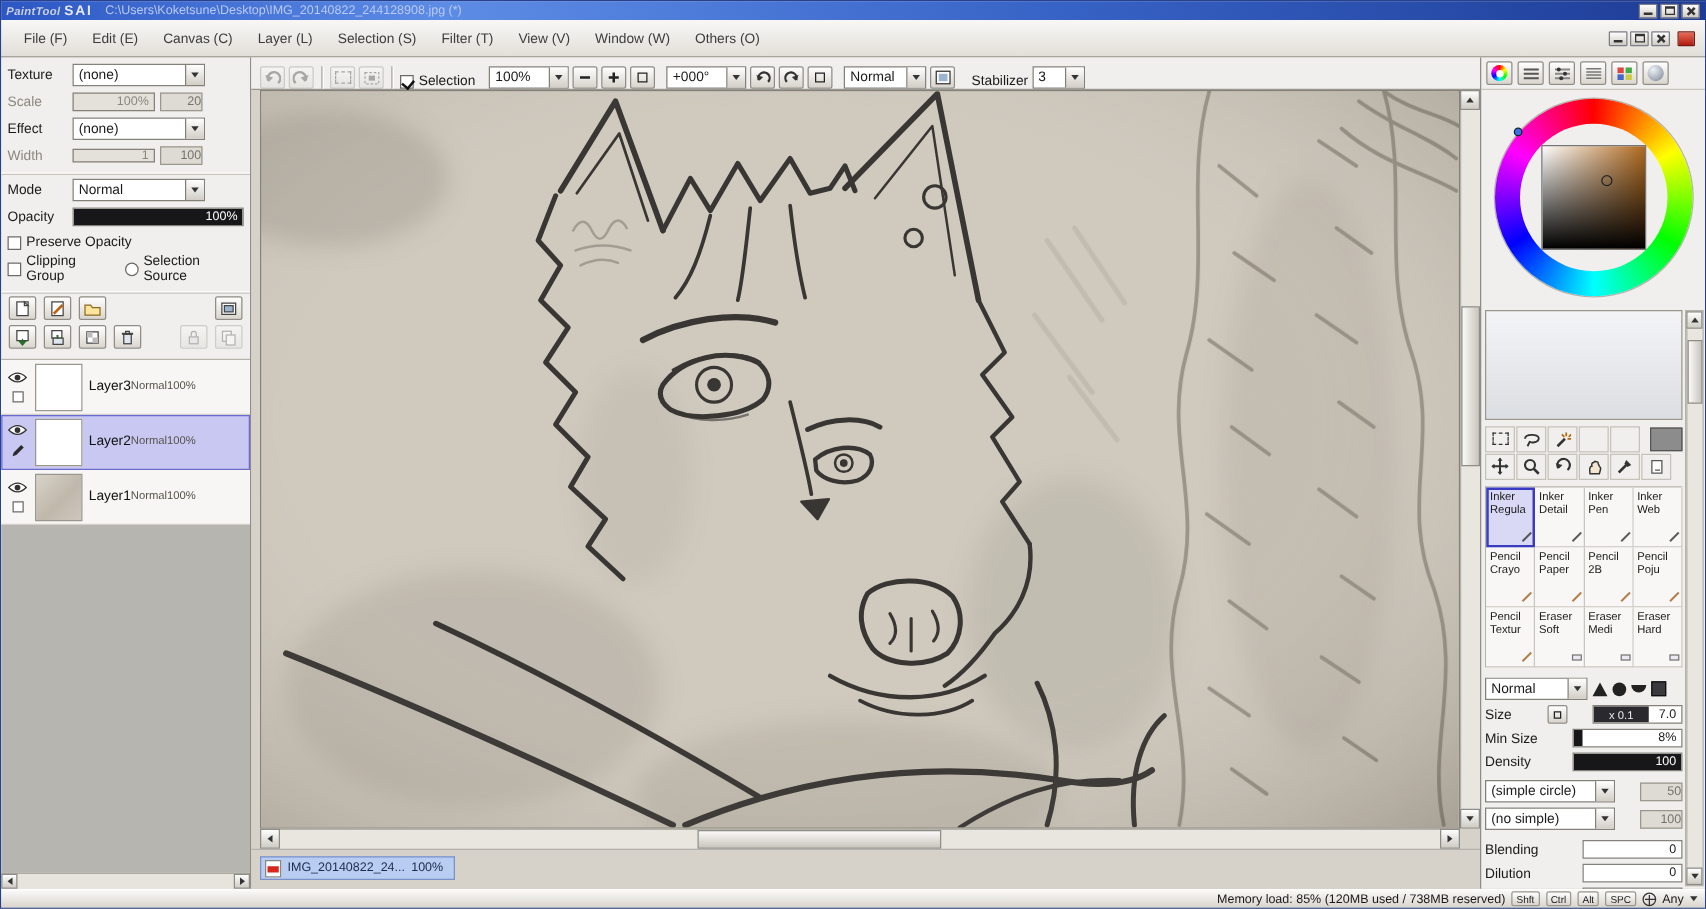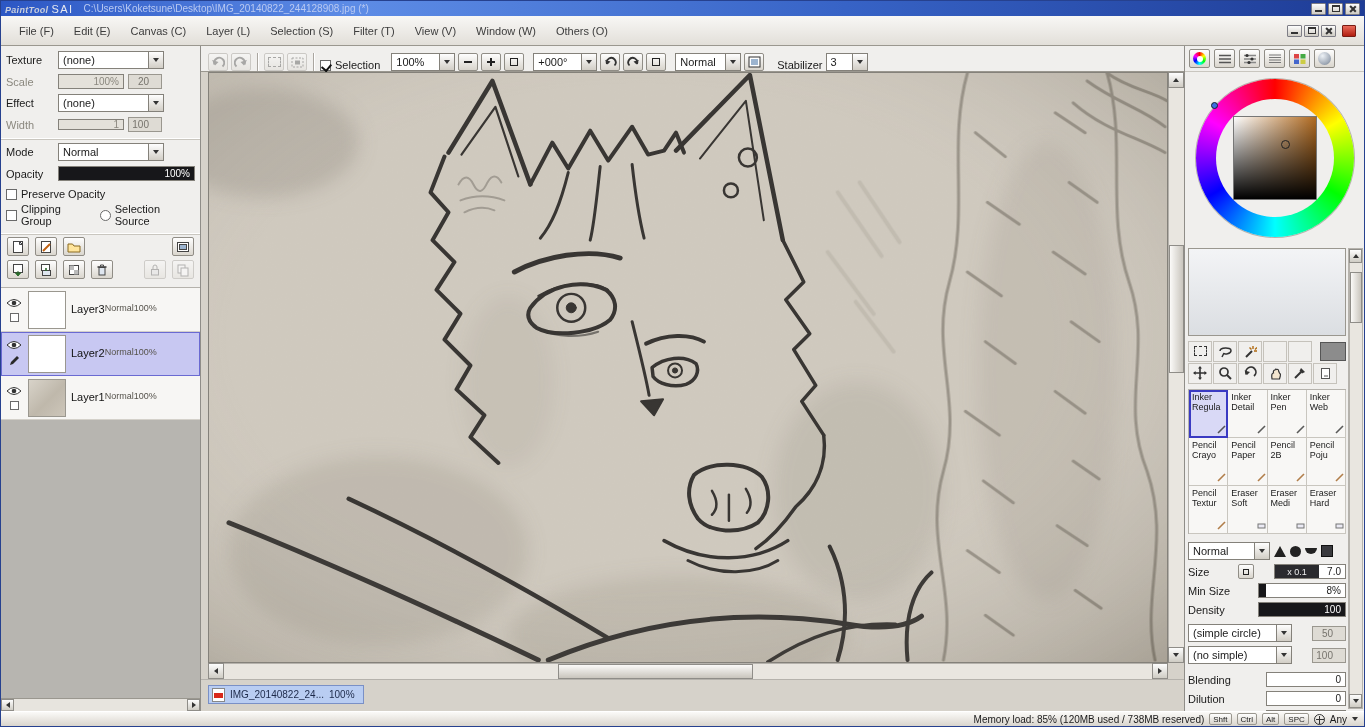--- a/index.html
+++ b/index.html
@@ -3,21 +3,21 @@
 <meta charset="utf-8">
 <style>
 *{box-sizing:border-box;margin:0;padding:0}
 html,body{width:1365px;height:727px;font-family:"Liberation Sans",sans-serif;font-size:11px;color:#1a1a1a;overflow:hidden;background:#d6d2ca}
 .app{position:absolute;inset:0;background:#d6d2ca;border:1px solid #26418f}
 
 
 .titlebar{position:absolute;left:0;top:0;width:100%;height:15px;background:linear-gradient(90deg,#2c57c4 0%,#5d8ce6 26%,#3763c6 62%,#1e3c96 100%);display:flex;align-items:center;padding:0 4px;gap:10px}
 .logo{display:flex;align-items:baseline;gap:3px;flex:0 0 auto}
 .logo .lp{font-size:9px;font-style:italic;font-weight:bold;color:#c9cfdd;letter-spacing:.3px}
-.logo .ls{font-size:11px;font-weight:normal;color:#e6e9f1;letter-spacing:1.5px}
+.logo .ls{font-size:11px;font-weight:bold;color:#e6e9f1;letter-spacing:1.5px}
 .title-path{color:#b9c9f2;font-size:10px;white-space:nowrap;overflow:hidden;flex:1}
 .winbtns{display:flex;gap:2px;margin-left:auto;flex:0 0 auto}
 .wbtn{width:15px;height:12px;background:linear-gradient(#fdfdfd,#cfccc4);border:1px solid #7d7d85;border-radius:1px;display:flex;align-items:center;justify-content:center}
 .g-min{width:7px;height:2px;background:#333;margin-top:5px}
 .g-max{width:8px;height:7px;border:1px solid #333;border-top-width:2px}
 .g-x{position:relative;width:8px;height:8px}
 .g-x::before,.g-x::after{content:"";position:absolute;left:3.2px;top:0;width:1.6px;height:8px;background:#333}
 .g-x::before{transform:rotate(45deg)}.g-x::after{transform:rotate(-45deg)}
 .red-btn{width:14px;height:12px;background:linear-gradient(#ea6a5a,#b01e10);border:1px solid #771c14;border-radius:1px;margin-left:4px}
 
@@ -36,21 +36,21 @@
 .tbtn{min-width:20px;height:18px;background:linear-gradient(#fefefe,#d8d4cc);border:1px solid #908d86;border-radius:2px;display:flex;align-items:center;justify-content:center}
 .tbtn.dis{opacity:.38}
 .sep{width:1px;height:18px;background:#aaa6a0;margin:0 3px;box-shadow:1px 0 0 #fff}
 .chk{display:flex;align-items:center;gap:4px}
 .box{width:11px;height:11px;background:#fff;border:1px solid #6a6a6a;position:relative;flex:0 0 auto}
 .box.checked::after{content:"";position:absolute;left:2px;top:1px;width:5px;height:7px;border-right:2px solid #111;border-bottom:2px solid #111;transform:rotate(40deg)}
 .radio{width:11px;height:11px;border:1px solid #6a6a6a;border-radius:50%;background:#fff;flex:0 0 auto}
 .slider{height:15px;border:1px solid #84817a;background:#fff;position:relative;overflow:hidden}
 .slider .fill{position:absolute;left:0;top:0;bottom:0;background:#17171a}
 .slider .stxt{position:absolute;right:4px;top:1px;font-size:10px}
-.numbox{width:34px;height:15px;border:1px solid #9a978f;background:#dedbd4;color:#76736c;font-size:10px;text-align:right;padding:1px 12px 0 0}
+.numbox{width:34px;height:15px;border:1px solid #9a978f;background:#dedbd4;color:#76736c;font-size:10px;text-align:right;padding:1px 0 0 0}
 
 
 .left-panel{position:absolute;left:0;top:45px;width:200px;bottom:15px;background:#f0efed;border-right:1px solid #8f8d88;display:flex;flex-direction:column}
 .lp-row{display:flex;align-items:center;gap:4px;padding:0 5px;margin-top:5px}
 .lp-label{width:48px;flex:0 0 auto}
 .lp-label.gray,.gray{color:#8b887f}
 .lp-sect{border-top:1px solid #c9c6bf;box-shadow:0 -1px 0 #fff;margin-top:7px;padding-top:3px}
 .icons-row{display:flex;align-items:center;gap:6px;padding:2px 6px}
 .libtn{width:22px;height:19px;background:linear-gradient(#fefefe,#dad6ce);border:1px solid #908d86;border-radius:2px;display:flex;align-items:center;justify-content:center}
 .libtn.dis{opacity:.35}

